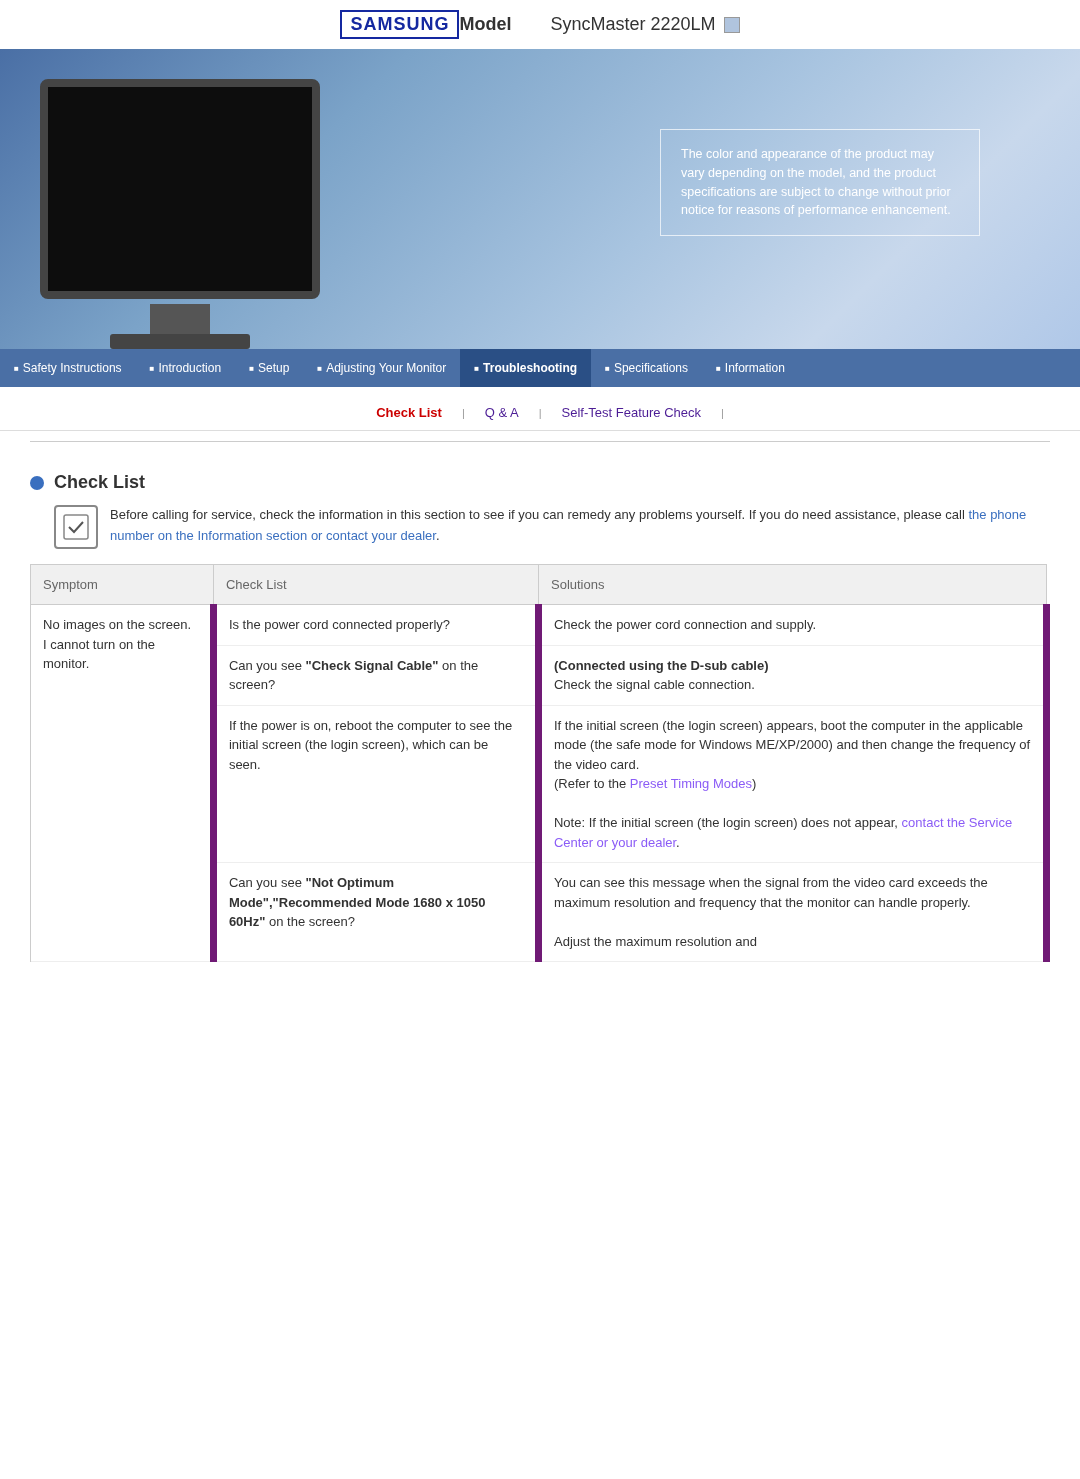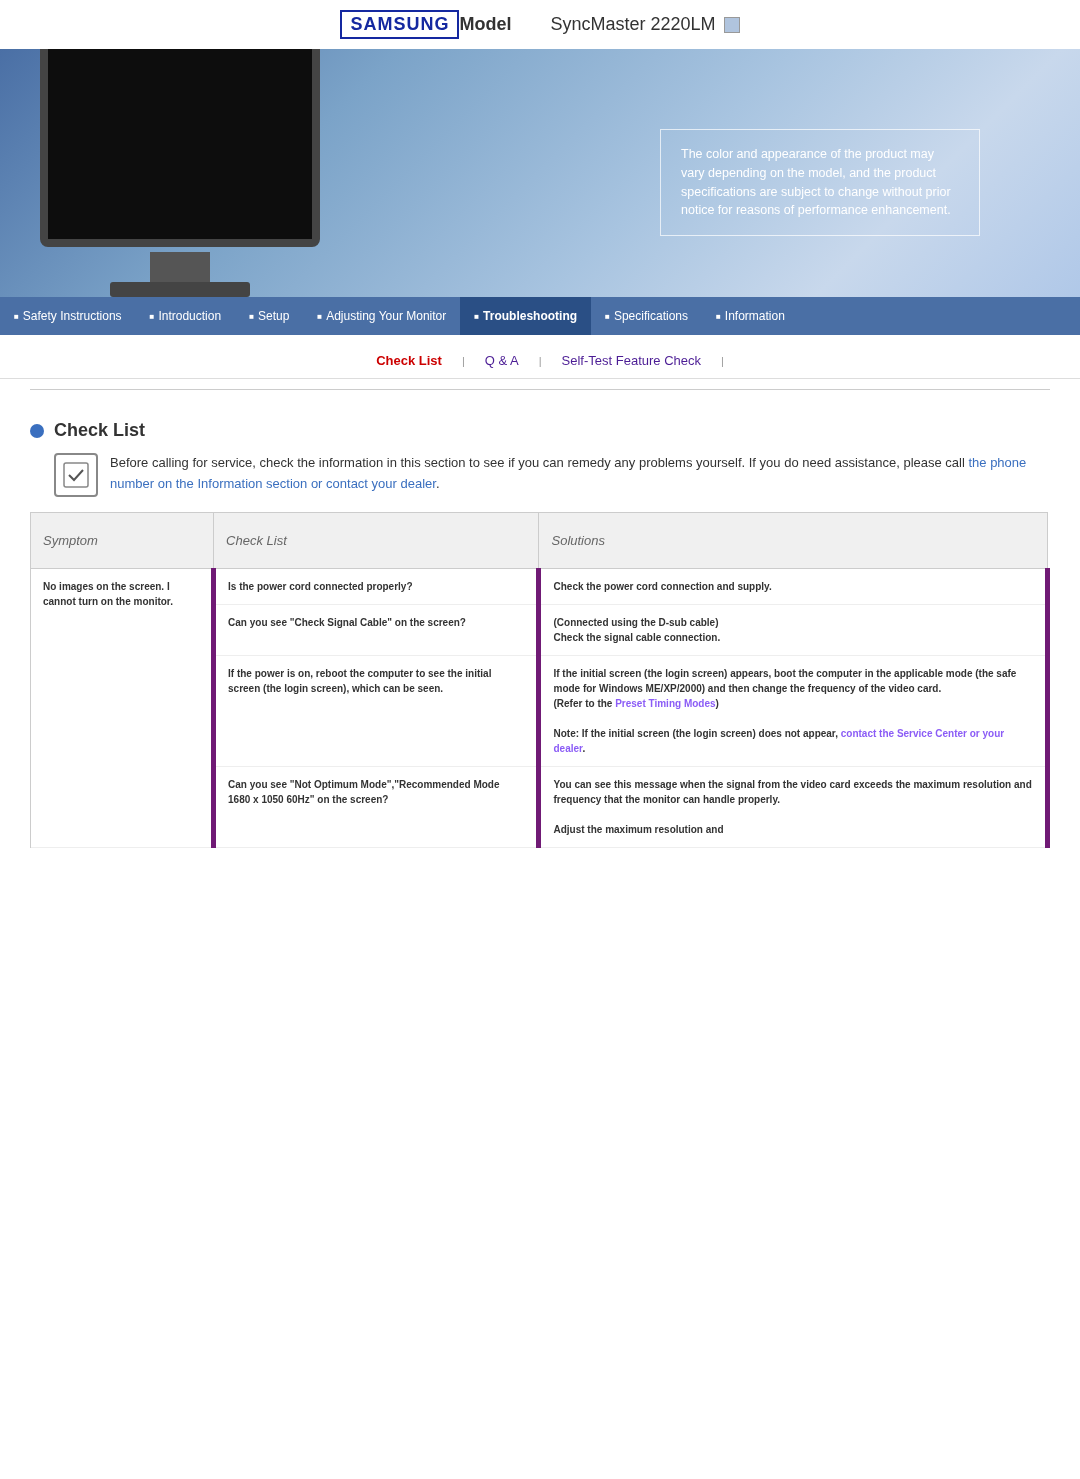--- a/index.html
+++ b/index.html
@@ -7,21 +7,21 @@
 
     
     .header { padding: 10px 30px; display: flex; align-items: center; justify-content: center; }
     .samsung-logo { font-size: 18px; font-weight: bold; color: #1428A0; letter-spacing: 1px; border: 2px solid #1428A0; padding: 2px 8px; }
     .model-info { font-size: 18px; display: flex; align-items: center; gap: 8px; }
     .model-label { font-weight: bold; }
     .model-value { color: #333; margin-left: 31px; }
     .model-box { width: 16px; height: 16px; background: #b0c4de; border: 1px solid #999; display: inline-block; }
 
     
-    .hero { position: relative; width: 100%; height: 248px; background: linear-gradient(135deg, #4a6fa5 0%, #7ba3c8 30%, #a8c4e0 60%, #c8d8ec 80%, #b0c8e8 100%); overflow: hidden; }
+    .hero { position: relative; width: 100%; height: 300px; background: linear-gradient(135deg, #4a6fa5 0%, #7ba3c8 30%, #a8c4e0 60%, #c8d8ec 80%, #b0c8e8 100%); overflow: hidden; }
     .hero-monitor { position: absolute; left: 20px; bottom: 0; width: 320px; height: 280px; }
     .monitor-body { width: 280px; height: 220px; background: #1a1a1a; border: 8px solid #444; border-radius: 8px; position: absolute; top: 10px; left: 20px; }
     .monitor-screen { width: 100%; height: 100%; background: #0d0d0d; }
     .monitor-stand { width: 60px; height: 40px; background: #555; position: absolute; bottom: 5px; left: 130px; }
     .monitor-base { width: 140px; height: 15px; background: #444; border-radius: 3px; position: absolute; bottom: 0; left: 90px; }
     .hero-text-box { position: absolute; right: 100px; top: 80px; border: 1px solid rgba(255,255,255,0.7); padding: 15px 20px; max-width: 320px; color: #fff; font-size: 12.5px; line-height: 1.5; }
 
     
     .nav-bar { background: #4a6fa5; padding: 0; display: flex; align-items: stretch; }
     .nav-item { color: #fff; font-size: 12px; padding: 12px 14px; cursor: pointer; display: flex; align-items: center; gap: 4px; white-space: nowrap; }
@@ -43,22 +43,22 @@
     .blue-dot { width: 14px; height: 14px; background: #3a6fbf; border-radius: 50%; flex-shrink: 0; }
     .checklist-title { font-size: 18px; font-weight: bold; color: #333; }
 
     .checklist-intro { display: flex; gap: 12px; padding-left: 24px; }
     .intro-icon { width: 44px; height: 44px; flex-shrink: 0; border: 2px solid #888; border-radius: 4px; display: flex; align-items: center; justify-content: center; font-size: 18px; color: #555; }
     .intro-text { font-size: 13px; line-height: 1.6; }
     .intro-link { color: #3a6fbf; text-decoration: none; }
 
     
     .check-table { width: 100%; border-collapse: collapse; border: 1px solid #bbb; margin-top: 15px; }
-    .check-table th { background: #f0f0f0; color: #666; font-weight: normal; font-size: 13px; padding: 20px 12px; border: 1px solid #ccc; text-align: left; font-style: italic; }
-    .check-table td { padding: 10px 12px; border-left: 1px solid #ccc; border-right: 5px solid #701a75; font-size: 10px; vertical-align: top; line-height: 1.5; font-weight: bold; }
+    .check-table th { background: #f0f0f0; color: #666; font-weight: normal; font-size: 13px; padding: 12px 12px; border: 1px solid #ccc; text-align: left; }
+    .check-table td { padding: 10px 12px; border-left: 1px solid #ccc; border-right: 7px solid #701a75; font-size: 13px; vertical-align: top; line-height: 1.5; }
     .check-table tr { border-bottom: 1px solid #eee; }
     .check-table .col-symptom { width: 18%; }
     .check-table .col-checklist { width: 32%; }
     .check-table .col-solutions { width: 50%; }
     .link-text { color: #8b5cf6; }
   </style>
 </head>
 <body>
 
 <div class="header">

